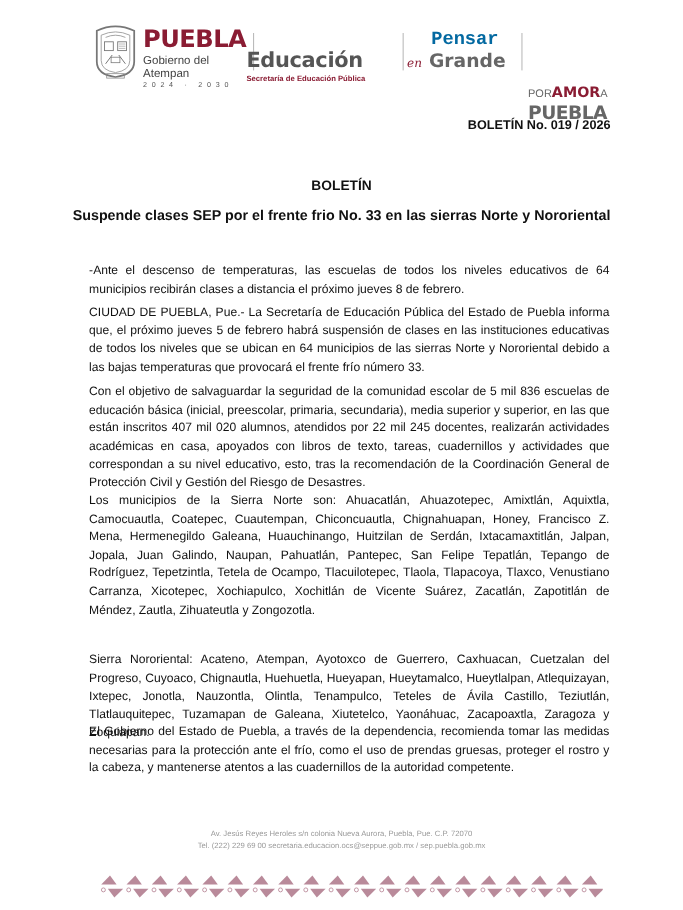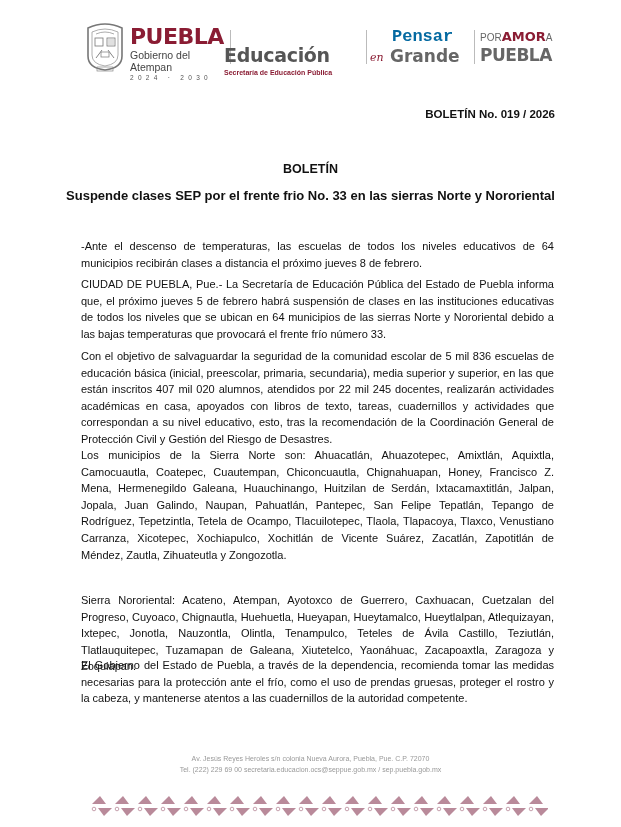--- a/index.html
+++ b/index.html
@@ -13,21 +13,21 @@
   .years { font-size: 6.5px; color: #555; letter-spacing: 4.3px; line-height: 9px; }
   .vdiv { position: absolute; top: 8px; width: 1px; height: 34px; background: #bbb; }
   .edu-block { position: absolute; left: 140px; top: 8px; width: 128px; margin-top: 14px; }
   .edu-word { font-family: "DejaVu Sans", sans-serif; font-weight: bold; font-size: 19px; color: #555; line-height: 22px; letter-spacing: -0.3px; }
   .edu-sub { font-size: 7px; font-weight: bold; color: #8a1c33; line-height: 9px; margin-top: 2px; }
   .pensar-block { position: absolute; left: 286px; top: 6px; width: 100px; height: 40px; }
   .pensar-word { position: absolute; left: 22px; top: 0; font-family: Liberation Mono, monospace; font-weight: bold; font-size: 17px; color: #0369a1; line-height: 18px; }
   .en-word { position: absolute; left: 0; top: 22px; font-family: "DejaVu Serif", serif; font-style: italic; font-size: 11px; color: #8a1c33; line-height: 16px; }
   .grande-word { position: absolute; left: 20px; top: 18px; font-family: "DejaVu Sans", sans-serif; font-weight: bold; font-size: 17px; color: #666; line-height: 20px; }
   .amor-block { position: absolute; left: 396px; top: 8px; width: 86px; }
-  .por-line { font-size: 10px; line-height: 14px; color: #666; }
+  .por-line { font-size: 10px; line-height: 14px; color: #666; margin-top: 48px; }
   .por-line .amor { font-weight: 900; color: #8a1c33; font-size: 13px; font-family: "DejaVu Sans", sans-serif; }
   .pb-line { font-family: "DejaVu Sans", sans-serif; font-weight: 900; font-size: 17px; color: #666; line-height: 20px; letter-spacing: -0.5px; }
 
   .meta { position: absolute; right: 66px; top: 106px; text-align: right; font-weight: bold; font-size: 11.5px; line-height: 17px; color: #111; }
   .doc-label { position: absolute; top: 162px; left: 0; width: 621px; text-align: center; font-weight: bold; font-size: 12.5px; }
   .doc-title { position: absolute; top: 188px; left: 0; width: 621px; text-align: center; font-weight: bold; font-size: 13px; }
   .body { position: absolute; left: 81px; width: 473px; }
   .body p { margin: 0; font-size: 11px; line-height: 16.6px; text-align: justify; color: #111; }
   .p1 { top: 238px; } .p2 { top: 276px; } .p3 { top: 348px; } .p4 { top: 447px; }
   .p5 { top: 546px; margin-top: 46px; } .p6 { top: 657px; }

